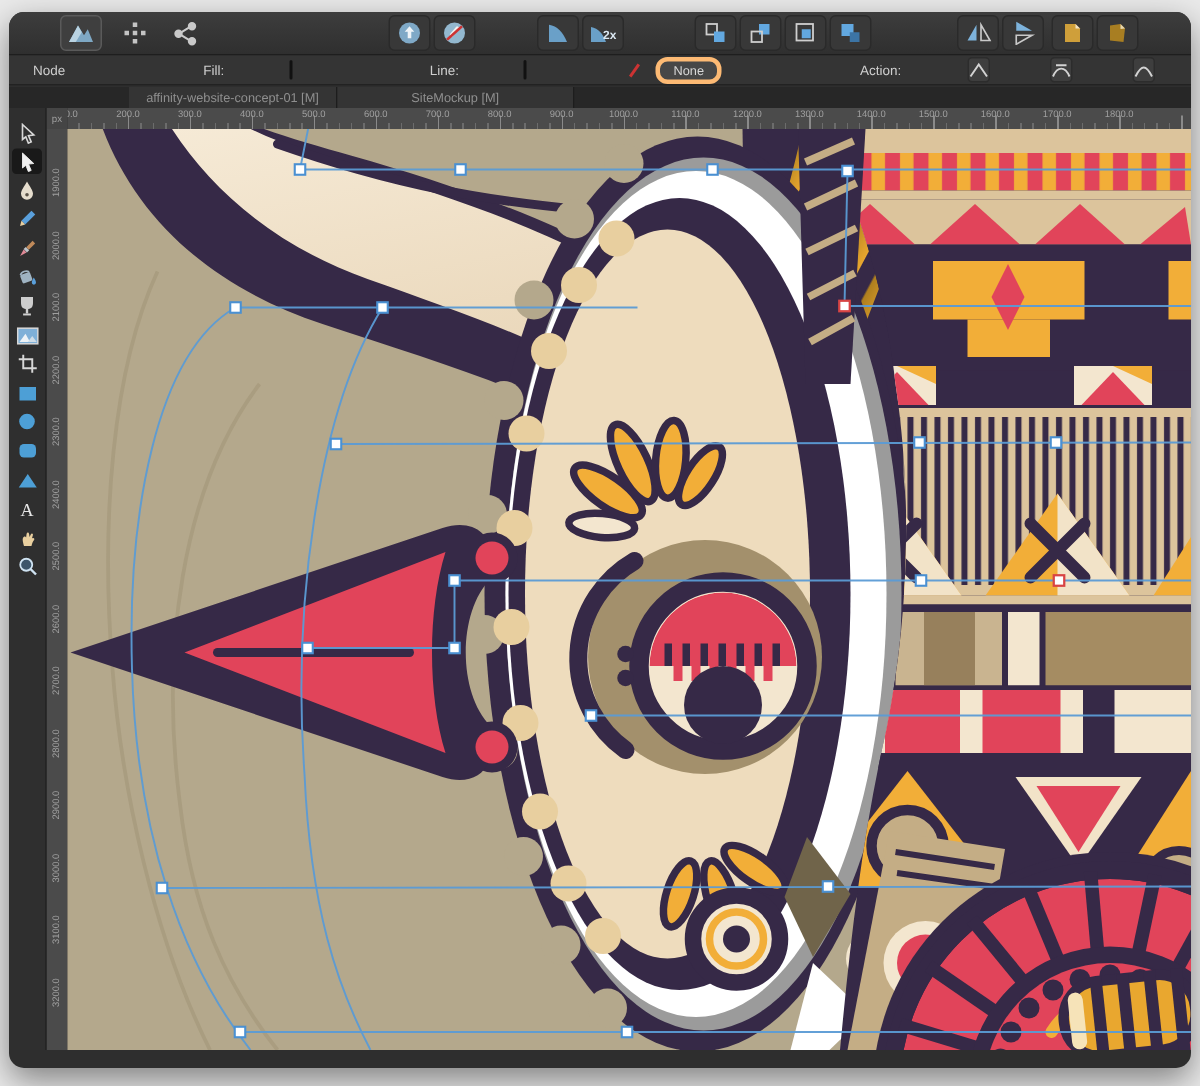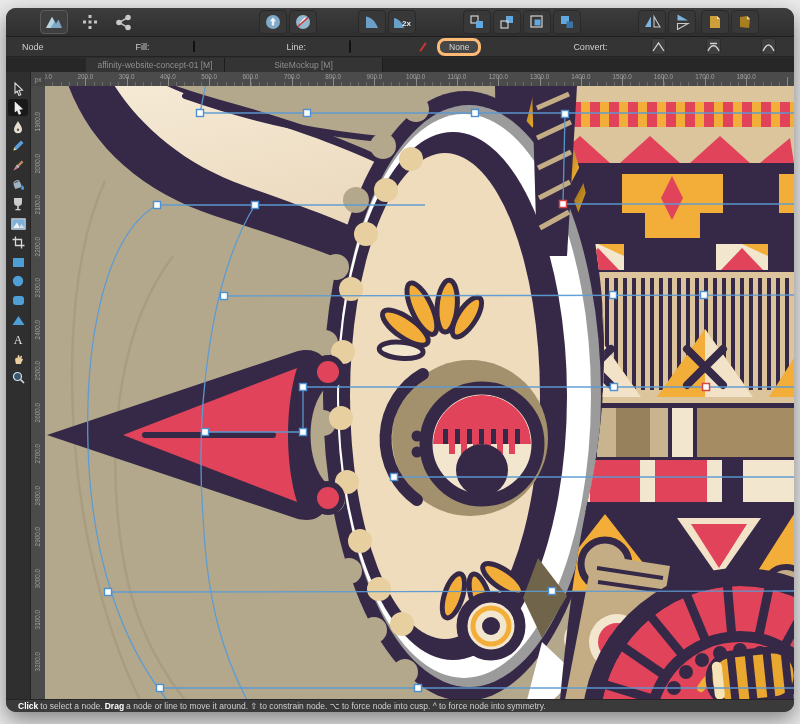--- a/index.html
+++ b/index.html
@@ -183,21 +183,21 @@
     <div class="swatch sw-white"></div>
     <div class="sep"></div>
     <span>Line:</span>
     <div class="swatch sw-black"></div>
     <div class="slider">
       <div class="track"></div>
       <div class="tick"></div>
     </div>
     <button class="nonebtn">None</button>
     <div class="sep"></div>
-    <span>Convert:</span>
+    <span>Action:</span>
     <div class="mini" style="margin-left:6px">
       <svg width="13" height="11">
         <path d="M1,10 L6.5,2 L12,10" stroke="#d2d2d2" stroke-width="1.3" fill="none"></path>
       </svg>
     </div>
     <div class="mini">
       <svg width="13" height="11">
         <path d="M1,10 C4,3 9,3 12,10 M3,2.5 L10,2.5" stroke="#d2d2d2" stroke-width="1.3" fill="none"></path>
       </svg>
     </div>
@@ -716,20 +716,14 @@
             <rect x="369.5" y="598.5" width="7" height="7"></rect>
       </g>
       <g fill="#ffffff" stroke="#d84444" stroke-width="1.5">
         <rect x="514.5" y="114.5" width="7" height="7"></rect>
         <rect x="657.5" y="297.5" width="7" height="7"></rect>
       </g>
     </g>
   </svg>
   </div>
 
-  <div class="status">
-    <b>Click</b>
-    <span> to select a node. </span>
-    <b>Drag</b>
-    <span> a node or line to move it around. ⇧ to constrain node. ⌥ to force node into cusp. ^ to force node into symmetry.</span>
-  </div>
 
 </div>
 
 </body></html>

